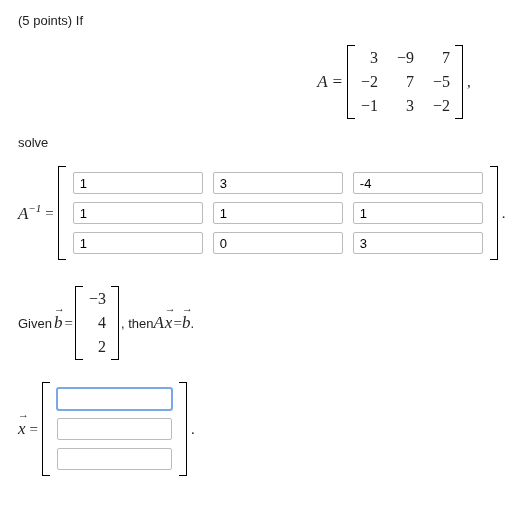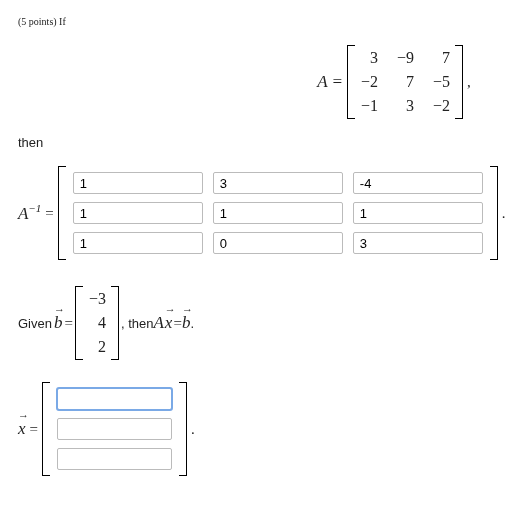--- a/index.html
+++ b/index.html
@@ -5,21 +5,21 @@
   body {
     font-family: "Times New Roman", serif;
     font-size: 15px;
     color: #222;
     margin: 0;
     padding: 12px 18px;
     width: 528px;
     box-sizing: border-box;
     background: #fff;
   }
-  .points { font-family: Liberation Serif, serif; font-size: 10px; }
+  .points { font-family: Liberation Sans, sans-serif; font-size: 13px; }
   .text { font-family: Arial, Helvetica, sans-serif; font-size: 13px; }
 
   .bracket-matrix {
     display: inline-flex;
     align-items: stretch;
   }
   .bracket-matrix .bl,
   .bracket-matrix .br {
     width: 7px;
     position: relative;
@@ -98,21 +98,21 @@
       <span>−5</span>
       <span>−1</span>
       <span>3</span>
       <span>−2</span>
     </span>
     <span class="br"></span>
   </span>
   <span style="margin-left:4px;">,</span>
 </div>
 
-<div class="text mt">then</div>
+<div class="text mt">solve</div>
 
 <div class="row mt">
   <span class="label-ital">
     <span>A</span><span class="sup">−1</span>
   </span>
   <span style="margin:0 4px;"> =</span>
   <span class="bracket-matrix input-matrix">
     <span class="bl"></span>
     <span class="mcells c3">
       <input value="1" style="">

